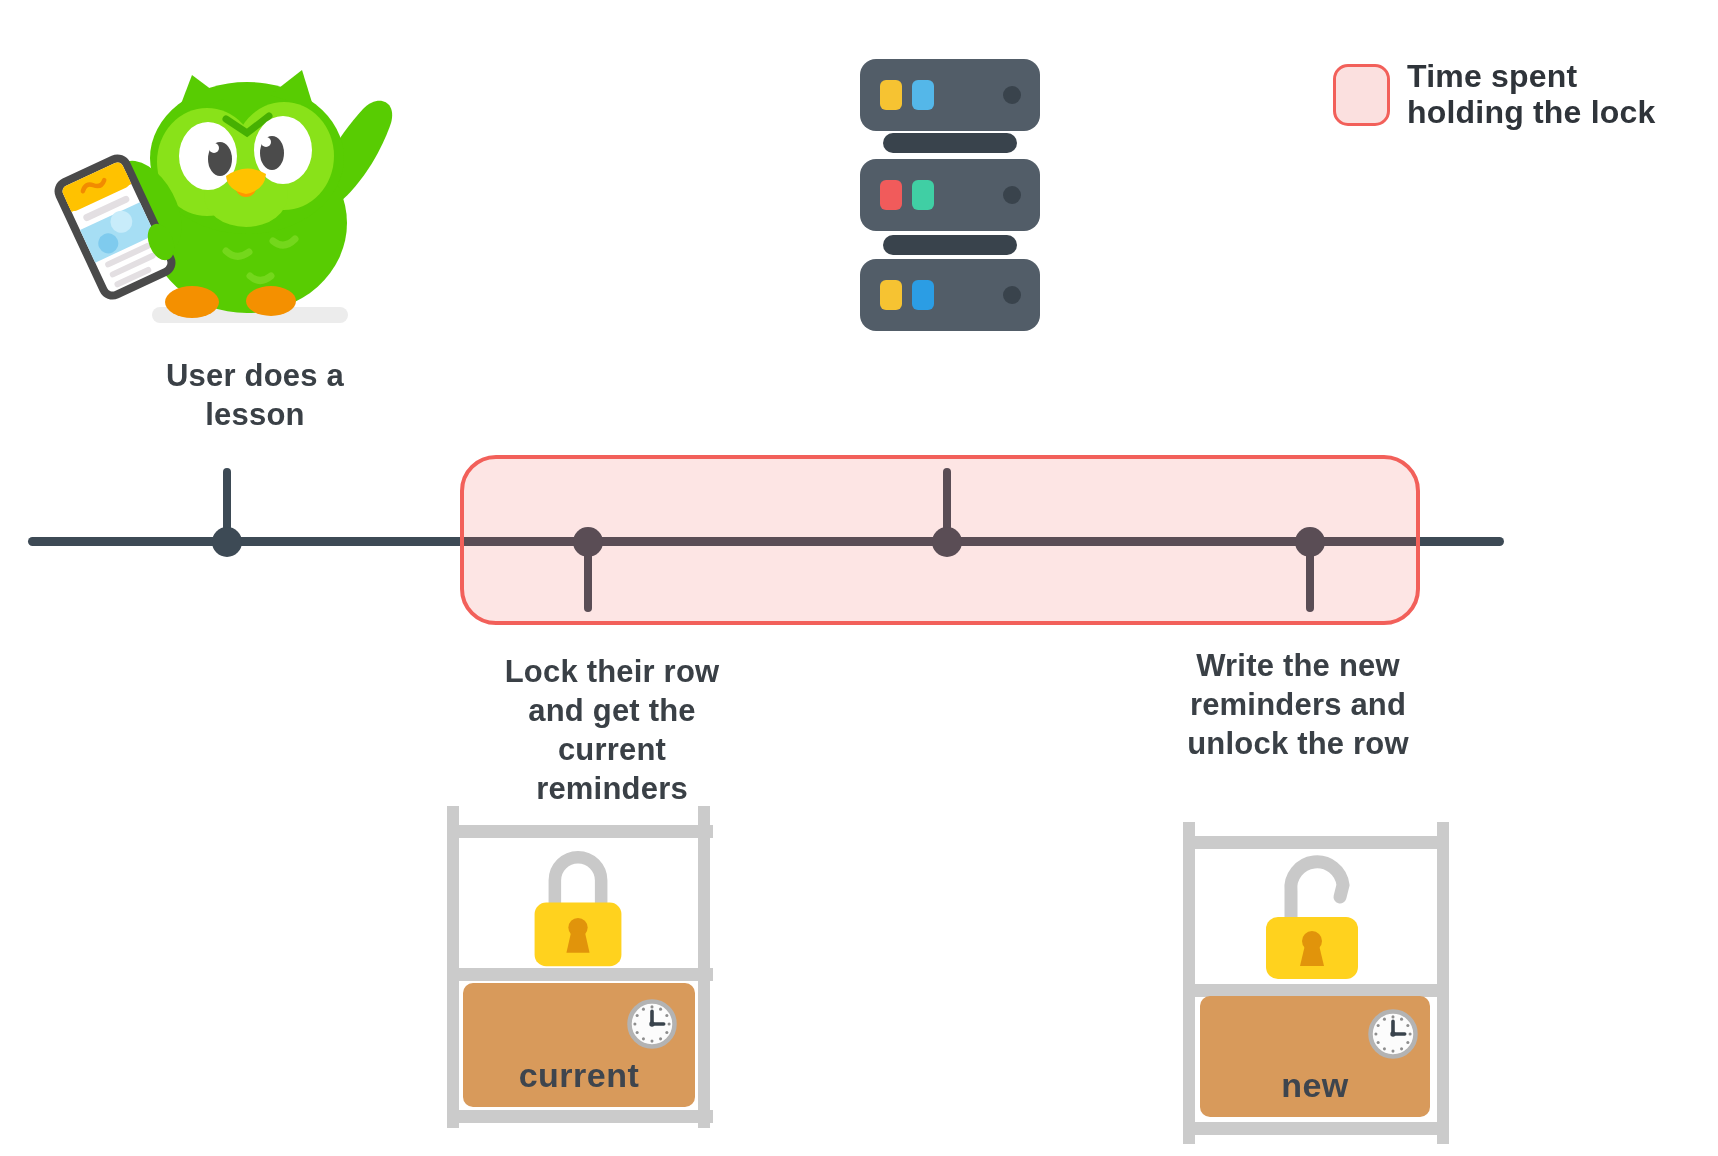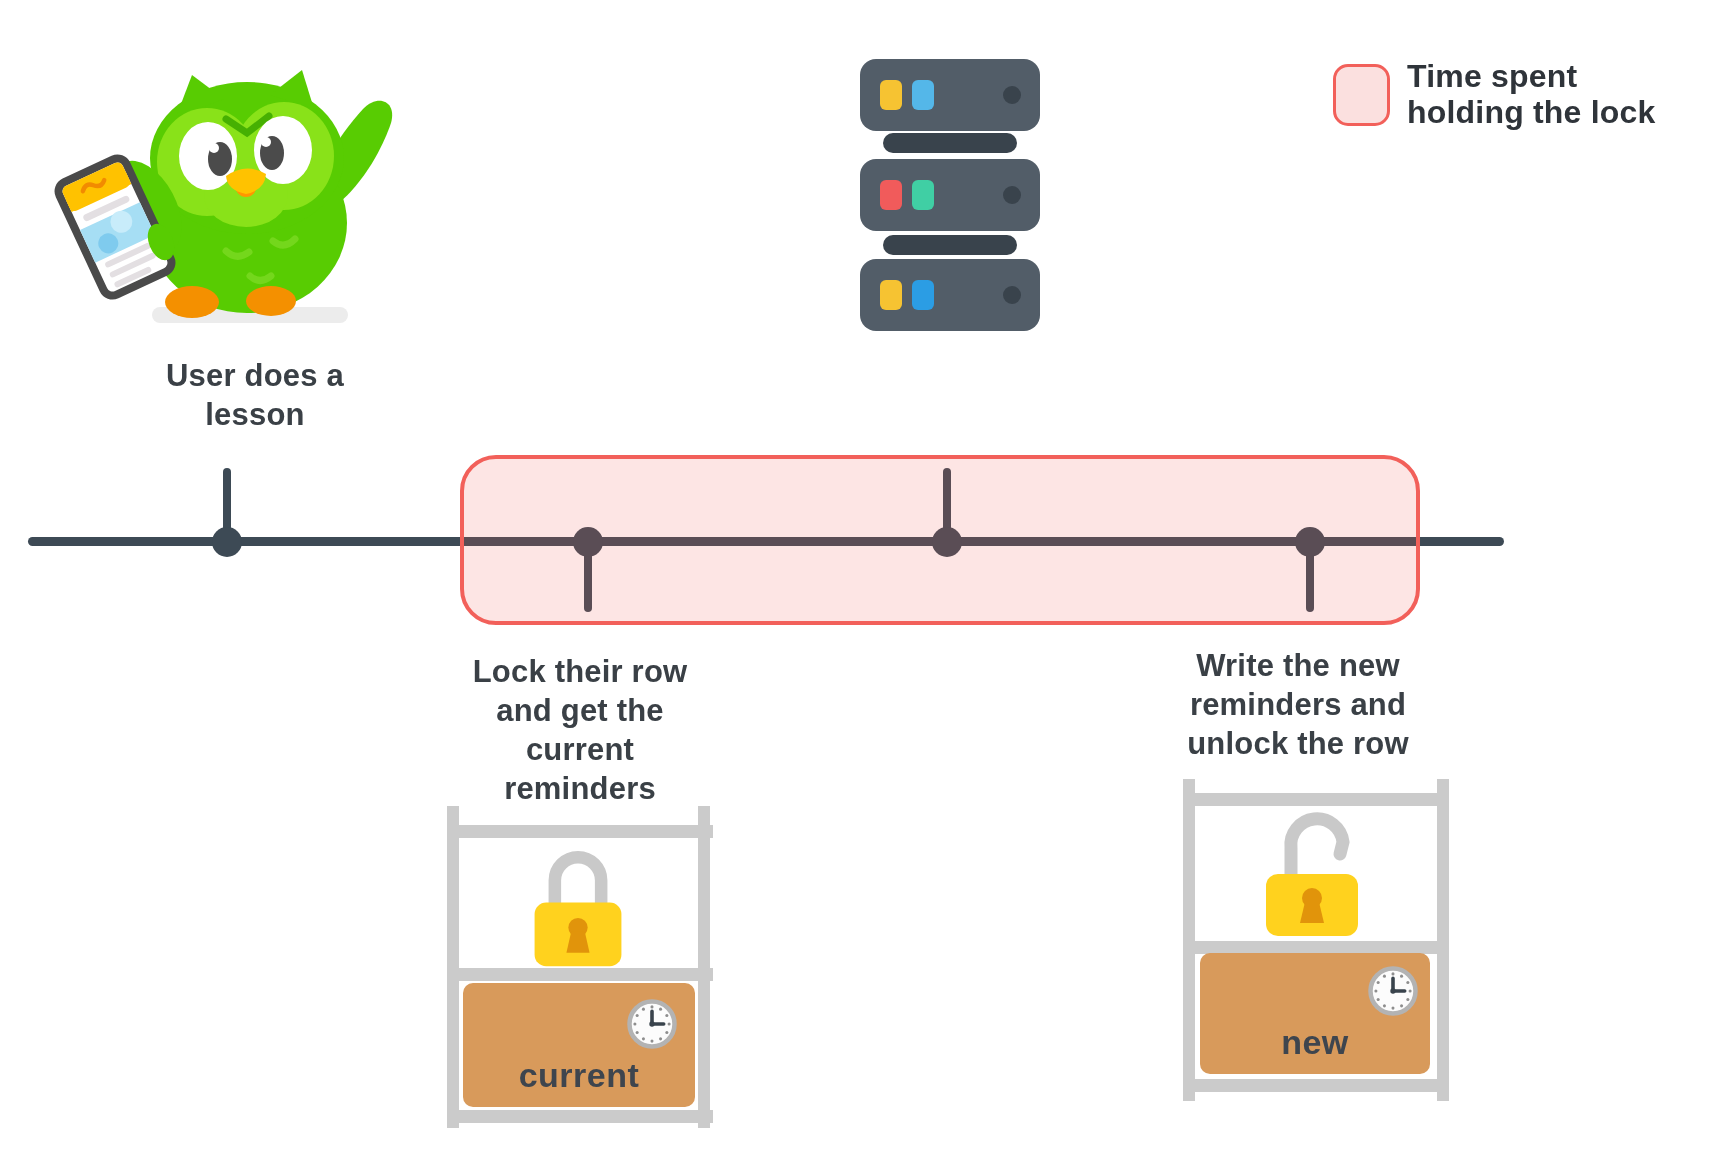--- a/index.html
+++ b/index.html
@@ -23,38 +23,38 @@
     left:460px;top:455px;width:960px;height:170px;box-sizing:border-box;
     background:rgba(242,96,90,0.16);border:4px solid #f2605a;border-radius:36px;z-index:5;
   }
 
   
   .evt-label{
     transform:translateX(-50%);text-align:center;white-space:pre-line;
     font-size:31px;line-height:39px;font-weight:600;color:#3a4046;letter-spacing:.2px;z-index:6;
   }
   #label-1{left:227px;top:356px;margin-left:28px;}
-  #label-2{left:580px;top:652px;}
+  #label-2{left:612px;top:652px;}
   #label-3{left:948px;top:356px;}
   #label-4{left:1298px;top:646px;}
 
   
   .legend-swatch{
     left:1333px;top:64px;width:57px;height:62px;box-sizing:border-box;
     background:#fbe0df;border:3px solid #f2605a;border-radius:15px;
   }
   .legend-label{
     left:1407px;top:58px;font-size:32px;line-height:36px;font-weight:600;
     color:#2f343a;white-space:pre-line;letter-spacing:.2px;
   }
 
   
   .shelf{width:266px;height:322px;}
   #shelf-current{left:447px;top:806px;}
-  #shelf-new{left:1183px;top:779px;}
+  #shelf-new{left:1183px;top:822px;}
   .bar{background:#cbcbcb;position:absolute;}
   .bar-v{width:12px;height:322px;top:0;}
   .bar-v.left{left:0;} 
   #shelf-current .bar-v.right{left:251px;}
   #shelf-new .bar-v.right{left:254px;}
   .bar-h{height:13px;left:0;right:0;}
   #shelf-current .bar-top{top:19px;} #shelf-current .bar-mid{top:162px;} #shelf-current .bar-bot{top:304px;}
   #shelf-new .bar-top{top:14px;}    #shelf-new .bar-mid{top:162px;}    #shelf-new .bar-bot{top:300px;}
 
   .row-box{

